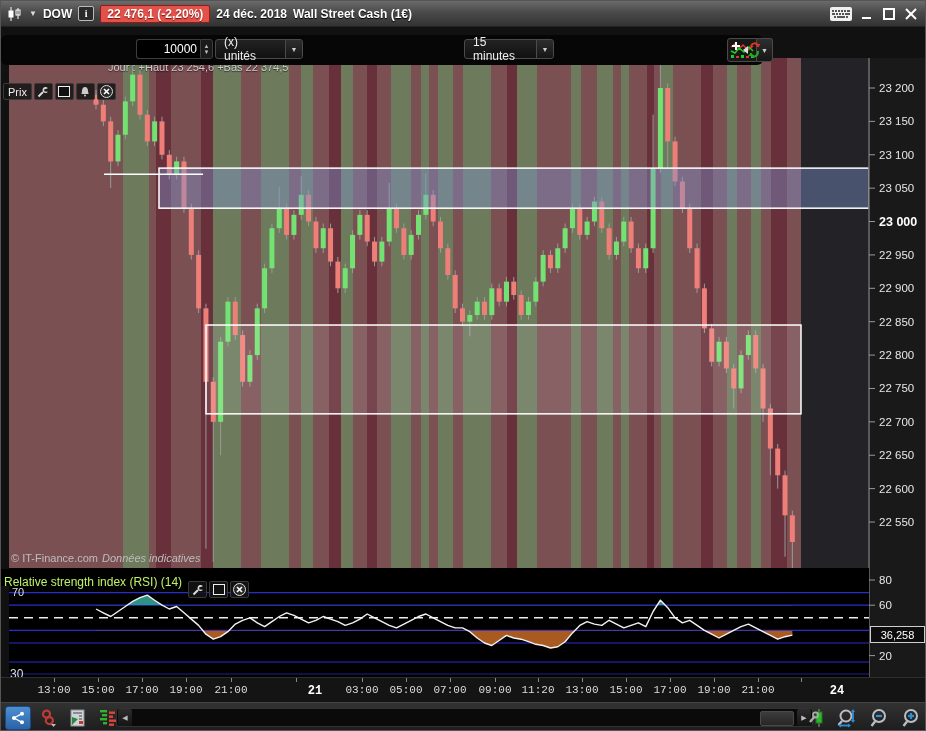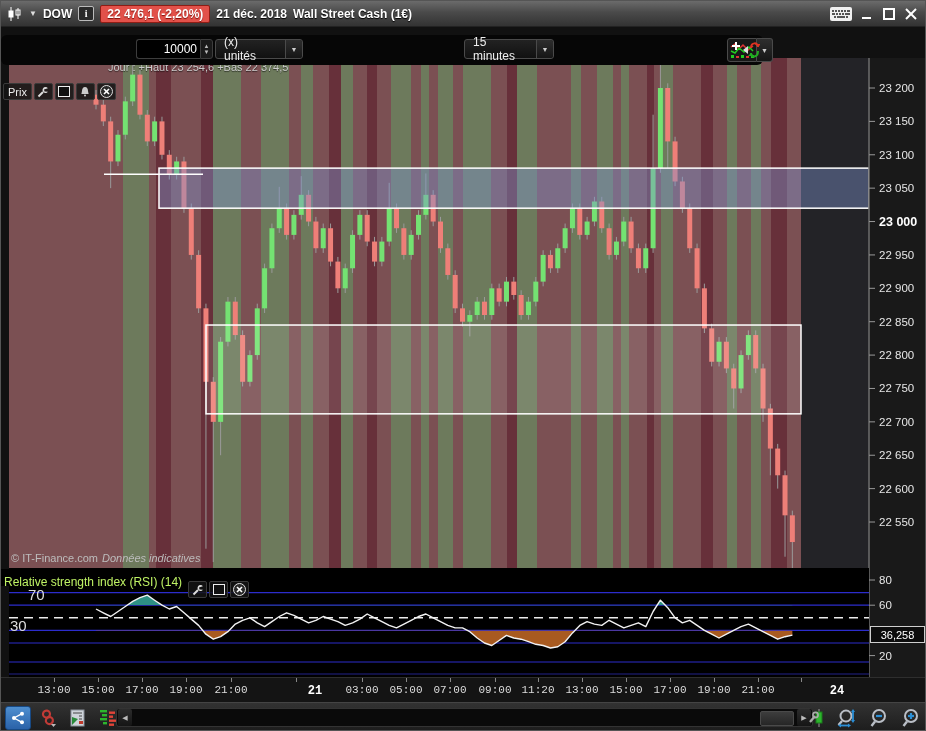--- a/index.html
+++ b/index.html
@@ -70,22 +70,22 @@
   .chip {
     background:rgba(20,20,20,0.85); border:1px solid #3a3a3a; border-radius:2px; height:17px;
     display:flex; align-items:center; justify-content:center; color:#eee; font-size:11px; padding:0 4px;margin-top:24px;
   }
   .chip.icon-chip { width:19px; padding:0; }
   #day-info { top:60px; left:107px; color:#c9c9c9; font-size:11px; text-shadow:0 1px 1px rgba(0,0,0,.6); }
   #copyright { top:551px; left:10px; color:#bdbdbd; font-size:11px; }
   #copyright .note { font-style:italic; margin-left:4px; }
   #rsi-header { top:568px; left:0px; width:868px; height:17px; background:#000; display:flex; gap:2px; align-items:center; padding-left:3px; }
   #rsi-title { color:#bef264; font-size:12px; margin-right:4px;margin-top:8px; }
-  #rsi-70 { top:585px; left:27px; color:#ddd; font-size:15px; }
-  #rsi-30 { top:616px; left:9px; color:#ddd; font-size:15px; }
+  #rsi-70 { top:585px; left:11px; color:#ddd; font-size:11px; }
+  #rsi-30 { top:666px; left:9px; color:#ddd; font-size:12px; }
   #rsi-badge {
     top:625px; left:869px; width:55px; height:17px; background:#0d0d0d; border:1px solid #cfcfcf;
     color:#fff; font-size:11px; display:flex; align-items:center; justify-content:center;
   }
   
   #time-axis {
     position:absolute; top:676px; left:0; width:926px; height:25px; z-index:4;
     background:#141414; border-top:1px solid #2e2e2e;
   }
   .t-label { position:absolute; top:6px; transform:translateX(-50%); color:#dcdcdc; font-size:11px;font-family:Liberation Mono, monospace; }
@@ -432,21 +432,21 @@
             <rect x="2" y="4" width="4" height="6" fill="#fff"></rect>
             <line x1="11" y1="1" x2="11" y2="12" stroke-width="1"></line>
             <rect x="9" y="3" width="4" height="5" fill="none" stroke-width="1"></rect>
           </g>
         </svg>
     </span>
     <span class="tb-icon" style="color:#ddd;font-size:8px;">▼</span>
     <span class="tb-text">DOW</span>
     <span id="info-btn">i</span>
     <span id="quote-badge">22 476,1 (-2,20%)</span>
-    <span class="tb-text">21 déc. 2018</span>
+    <span class="tb-text">24 déc. 2018</span>
     <span class="tb-text">Wall Street Cash (1€)</span>
     <span id="win-controls">
       <span class="tb-icon">
         <svg width="22" height="14" viewBox="0 0 22 14">
             <rect x="0" y="0" width="22" height="14" rx="2" fill="#f0f0f0"></rect>
             <g fill="#555">
               <rect x="2" y="3" width="2" height="2"></rect>
               <rect x="5" y="3" width="2" height="2"></rect>
               <rect x="8" y="3" width="2" height="2"></rect>
               <rect x="11" y="3" width="2" height="2"></rect>

